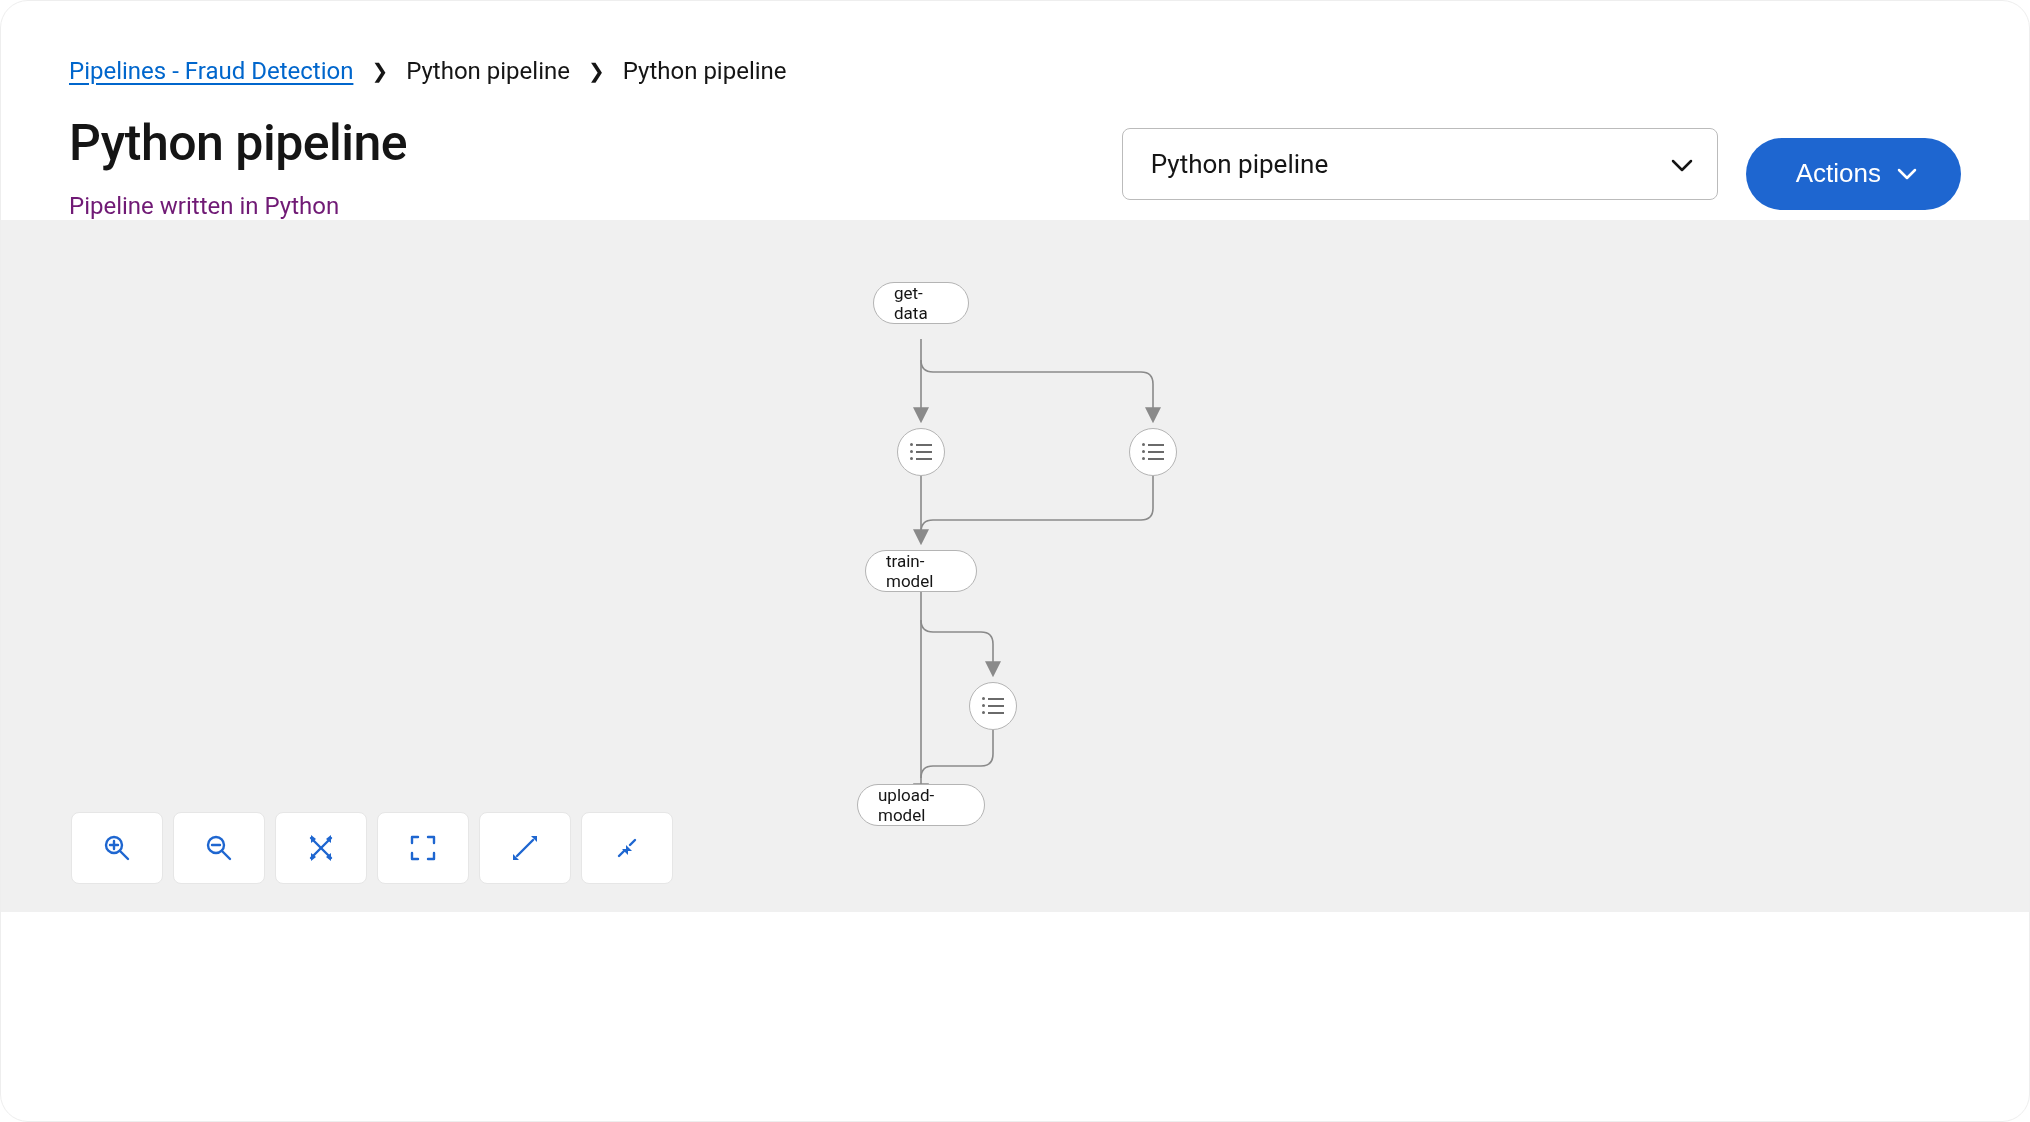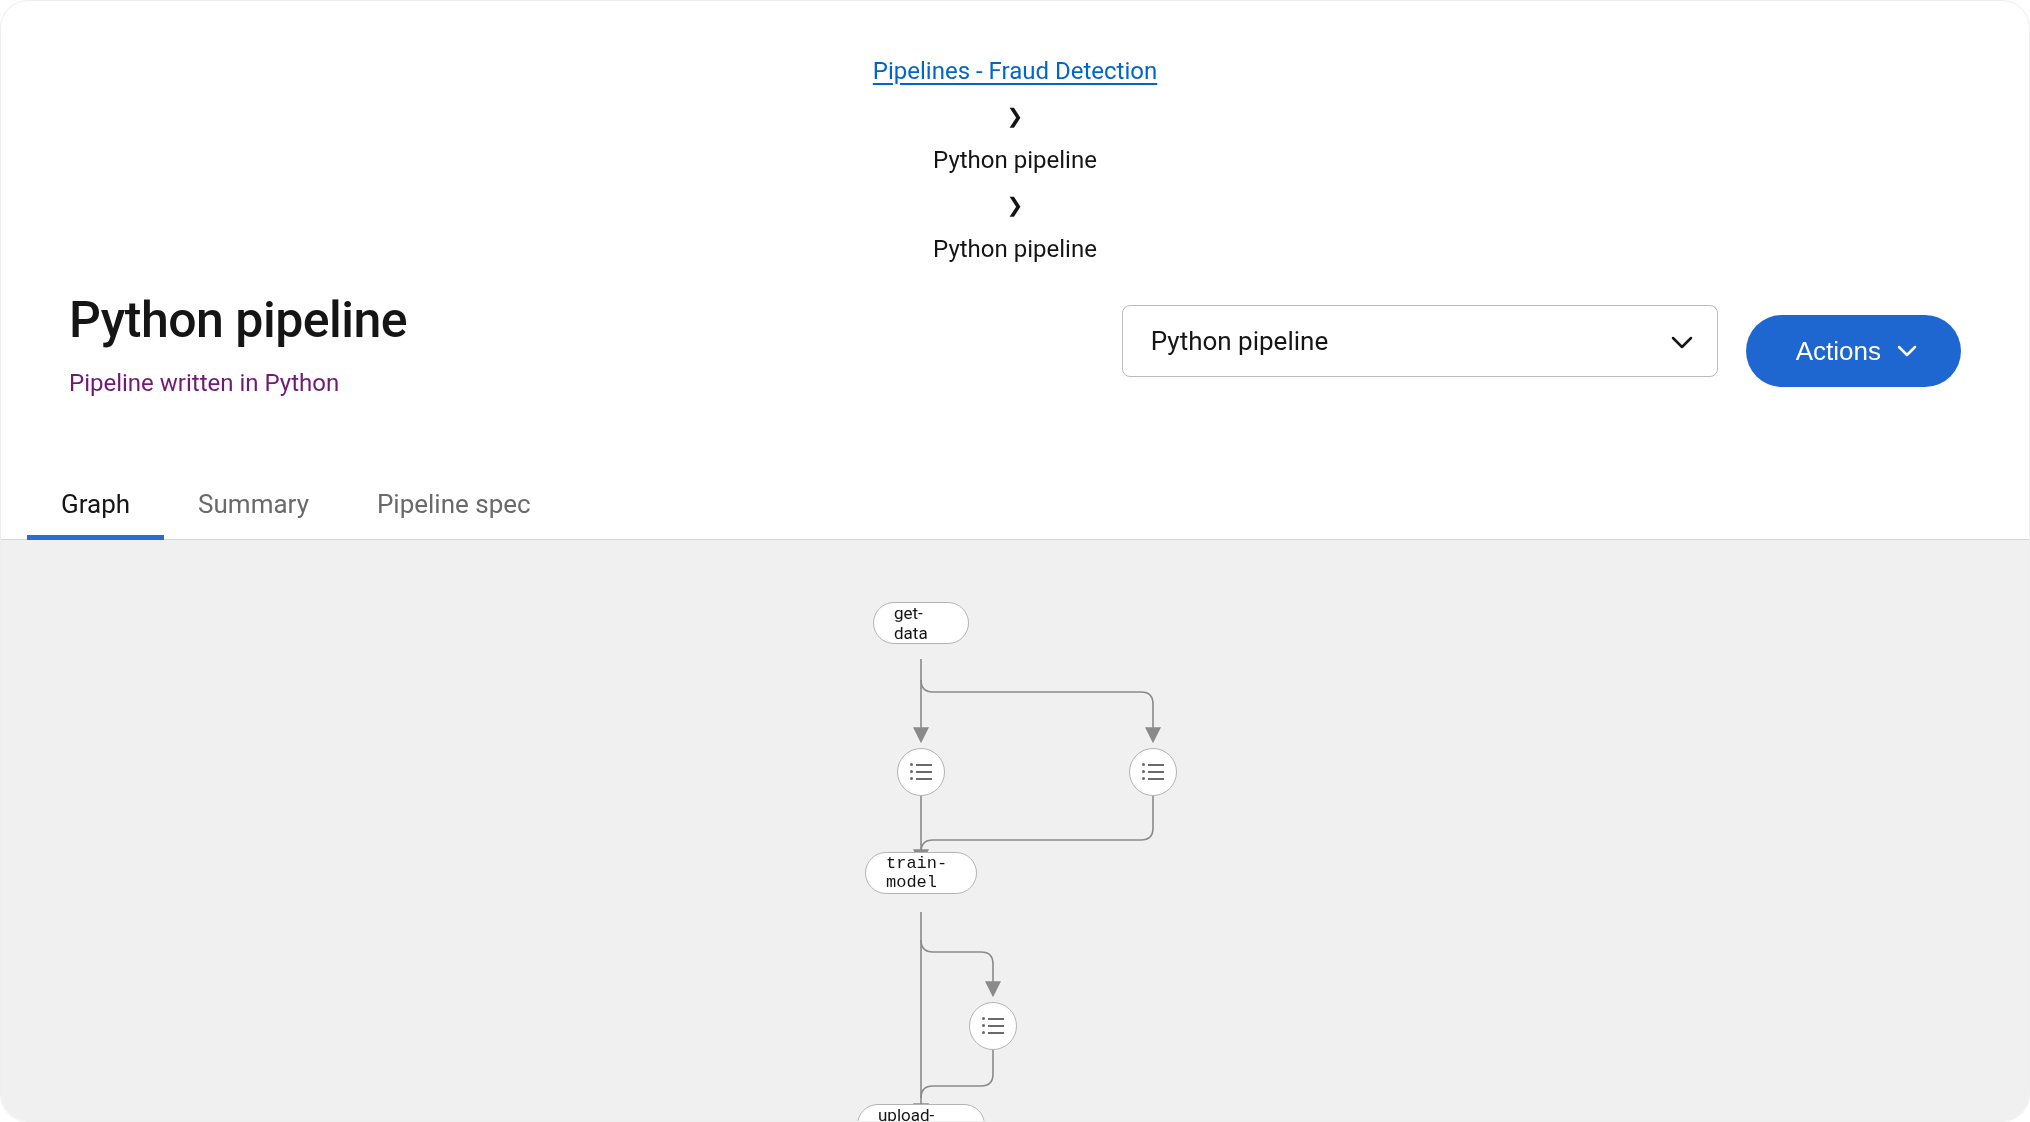--- a/index.html
+++ b/index.html
@@ -22,21 +22,20 @@
 
   
   .breadcrumb {
     display: flex;
     align-items: center;
     gap: 18px;
     padding: 56px 68px 0 68px;
     font-size: 24px;
     line-height: 1.2;
     color: #151515;
-    flex-direction: column;
   }
   .breadcrumb a {
     color: #0066cc;
     text-decoration: underline;
     text-underline-offset: 4px;
   }
   .breadcrumb .sep { color: #151515; font-size: 20px; }
 
   
   .header-row {
@@ -199,25 +198,20 @@
       </div>
       <button class="actions-btn">
         <span>Actions</span>
         <svg width="20" height="12" viewBox="0 0 20 12">
             <path d="M2 2 L10 10 L18 2" fill="none" stroke="#fff" stroke-width="2.5" stroke-linecap="round" stroke-linejoin="round"></path>
           </svg>
       </button>
     </div>
   </div>
 
-  <div class="tabs">
-    <div class="tab active">Graph</div>
-    <div class="tab">Summary</div>
-    <div class="tab">Pipeline spec</div>
-  </div>
 
   <div class="graph">
 
     <svg class="edges">
       <defs>
         <marker id="arrow" markerWidth="10" markerHeight="10" refX="8" refY="5" orient="auto" markerUnits="strokeWidth">
           <path d="M0,0 L10,5 L0,10 z" fill="#8a8a8a"></path>
         </marker>
       </defs>
 
@@ -250,21 +244,21 @@
     </div>
     <div class="node icon-node" style="left:1128px; top:208px;">
       <span class="list-icon">
           <b class="d1"></b>
           <b class="d2"></b>
           <b class="d3"></b>
           <span></span>
         </span>
     </div>
 
-    <div class="node" style="left:864px; top:312px; width:112px;font-family:Liberation Mono, monospace;">
+    <div class="node" style="left:864px; top:330px; width:112px;">
       <span>train-model</span>
     </div>
 
     <div class="node icon-node" style="left:968px; top:462px;">
       <span class="list-icon">
           <b class="d1"></b>
           <b class="d2"></b>
           <b class="d3"></b>
           <span></span>
         </span>

